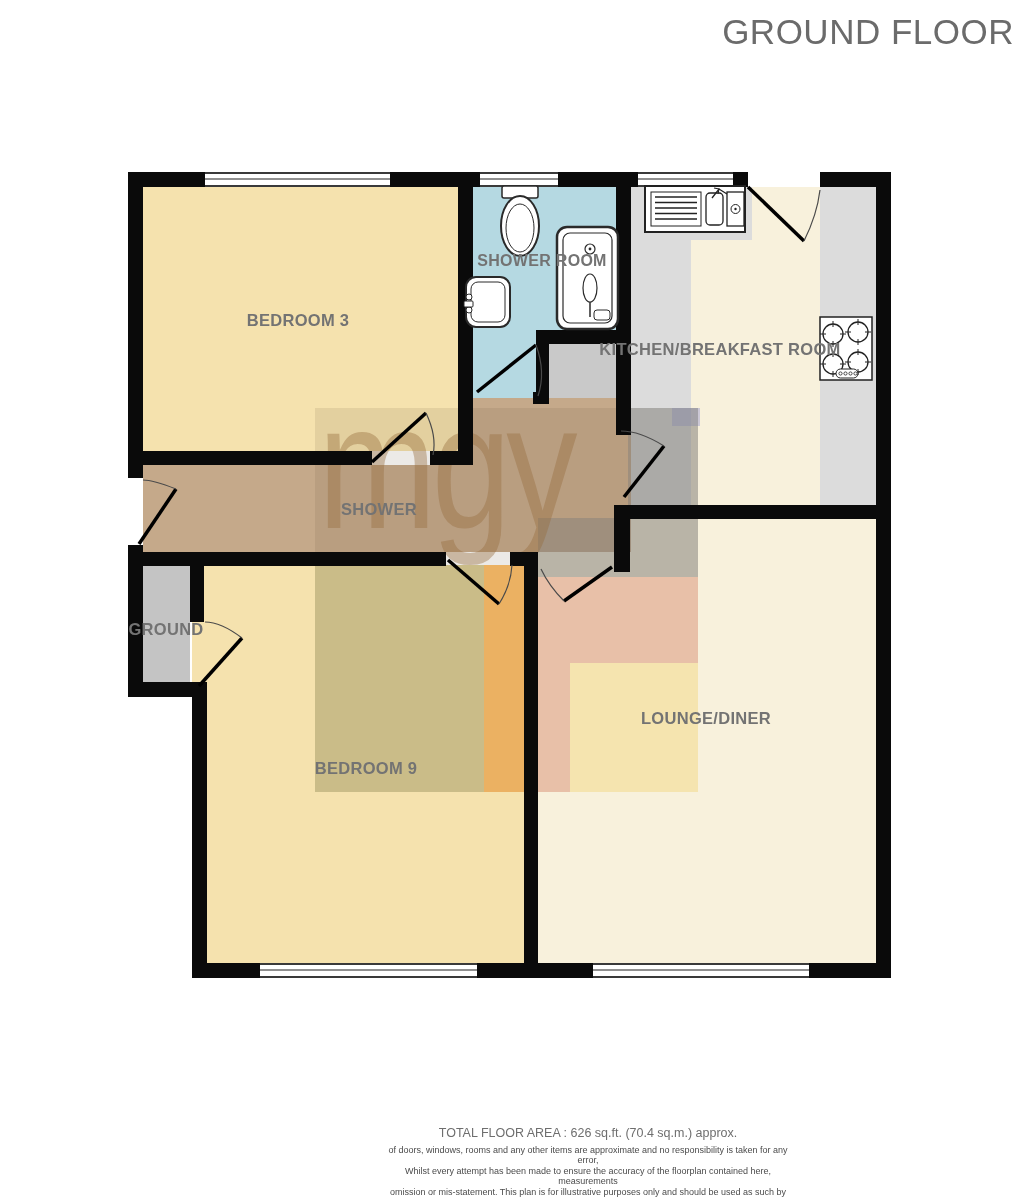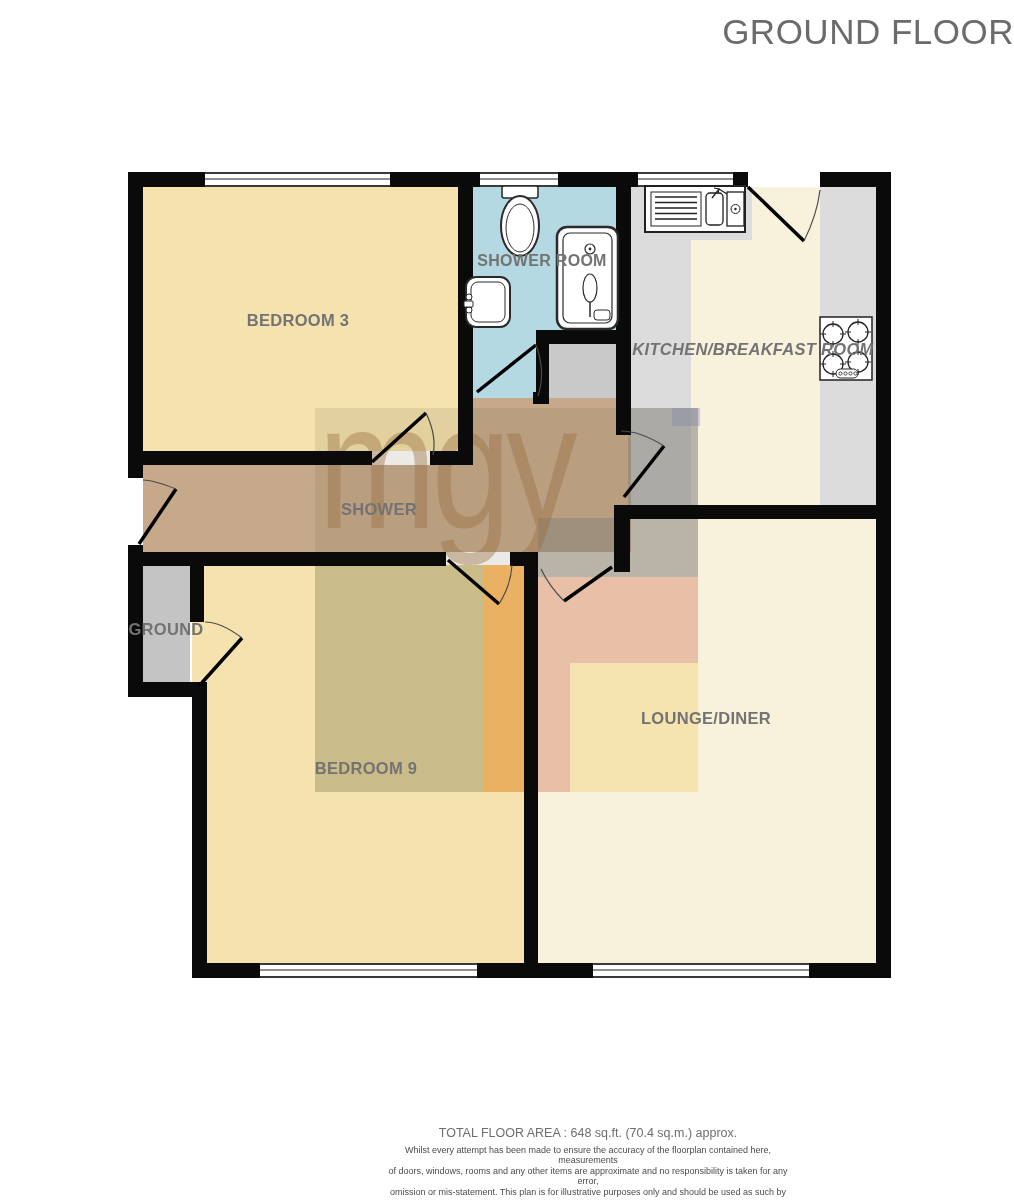--- a/index.html
+++ b/index.html
@@ -171,27 +171,27 @@
       <rect x="836" y="369" width="22" height="9" rx="4.5" stroke-width="1"></rect>
       <circle cx="840.5" cy="373.5" r="1.6" stroke-width="0.8"></circle>
       <circle cx="845.5" cy="373.5" r="1.6" stroke-width="0.8"></circle>
       <circle cx="850.5" cy="373.5" r="1.6" stroke-width="0.8"></circle>
       <circle cx="855.5" cy="373.5" r="1.6" stroke-width="0.8"></circle>
     </g>
   </svg>
 
   <div class="room-label" style="left:298px;top:320px;">BEDROOM 3</div>
   <div class="room-label" style="left:542px;top:261px;font-size:16px;">SHOWER ROOM</div>
-  <div class="room-label" style="left:753px;top:349px;font-style:italic;">KITCHEN/BREAKFAST ROOM</div>
+  <div class="room-label" style="left:720px;top:349px;">KITCHEN/BREAKFAST ROOM</div>
   <div class="room-label" style="left:379px;top:509px;">SHOWER</div>
   <div class="room-label" style="left:166px;top:629px;">GROUND</div>
   <div class="room-label" style="left:366px;top:768px;">BEDROOM 9</div>
   <div class="room-label" style="left:706px;top:718px;">LOUNGE/DINER</div>
 
   <div id="footer">
-    <div class="total">TOTAL FLOOR AREA : 648 sq.ft. (70.4 sq.m.) approx.</div>
+    <div class="total">TOTAL FLOOR AREA : 626 sq.ft. (70.4 sq.m.) approx.</div>
+    <div class="disc">of doors, windows, rooms and any other items are approximate and no responsibility is taken for any error,</div>
     <div class="disc">Whilst every attempt has been made to ensure the accuracy of the floorplan contained here, measurements</div>
-    <div class="disc">of doors, windows, rooms and any other items are approximate and no responsibility is taken for any error,</div>
     <div class="disc">omission or mis-statement. This plan is for illustrative purposes only and should be used as such by any</div>
 
   </div>
 
 </div>
 
 </body></html>

